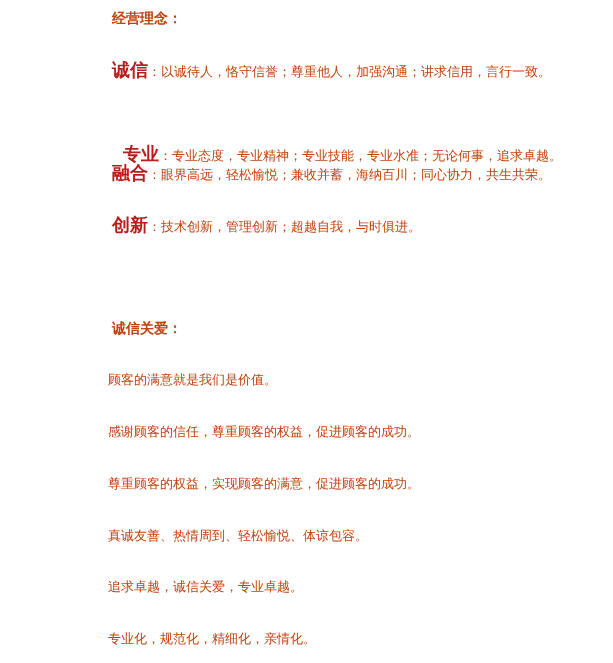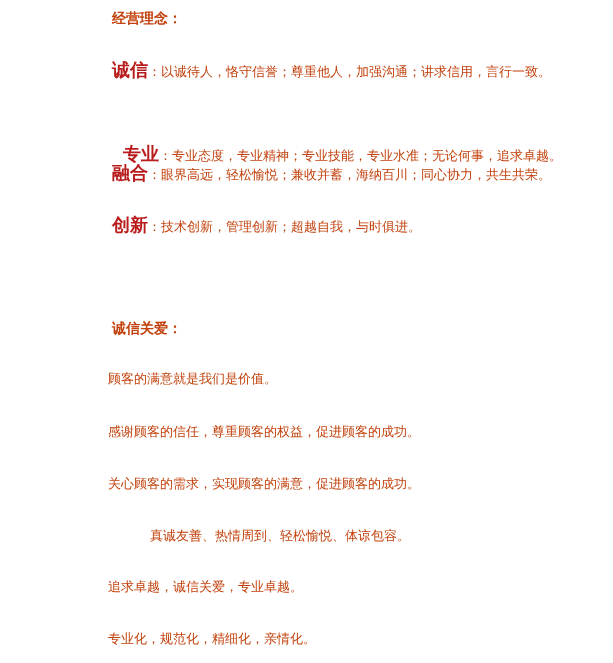--- a/index.html
+++ b/index.html
@@ -26,19 +26,19 @@
     <span class="term">融合</span><span class="body-text">：眼界高远，轻松愉悦；兼收并蓄，海纳百川；同心协力，共生共荣。</span>
   </div>
   <div class="line" style="left:112px; top:216px;font-family:Liberation Serif, serif;">
     <span class="term">创新</span><span class="body-text">：技术创新，管理创新；超越自我，与时俱进。</span>
   </div>
 </div>
 
 <div>
   <div class="line heading" style="left:112px; top:319px;">诚信关爱：</div>
 
-  <div class="line body-text" style="left:108px; top:371px;font-family:Liberation Mono, monospace;">顾客的满意就是我们是价值。</div>
+  <div class="line body-text" style="left:108px; top:371px;">顾客的满意就是我们是价值。</div>
   <div class="line body-text" style="left:108px; top:423px;">感谢顾客的信任，尊重顾客的权益，促进顾客的成功。</div>
-  <div class="line body-text" style="left:108px; top:475px;">关心顾客的需求，实现顾客的满意，促进顾客的成功。</div>
-  <div class="line body-text" style="left:108px; top:527px;margin-left:42px;">真诚友善、热情周到、轻松愉悦、体谅包容。</div>
+  <div class="line body-text" style="left:108px; top:475px;">尊重顾客的权益，实现顾客的满意，促进顾客的成功。</div>
+  <div class="line body-text" style="left:108px; top:527px;">真诚友善、热情周到、轻松愉悦、体谅包容。</div>
   <div class="line body-text" style="left:108px; top:578px;">追求卓越，诚信关爱，专业卓越。</div>
   <div class="line body-text" style="left:108px; top:630px;">专业化，规范化，精细化，亲情化。</div>
 </div>
 
 </body></html>

